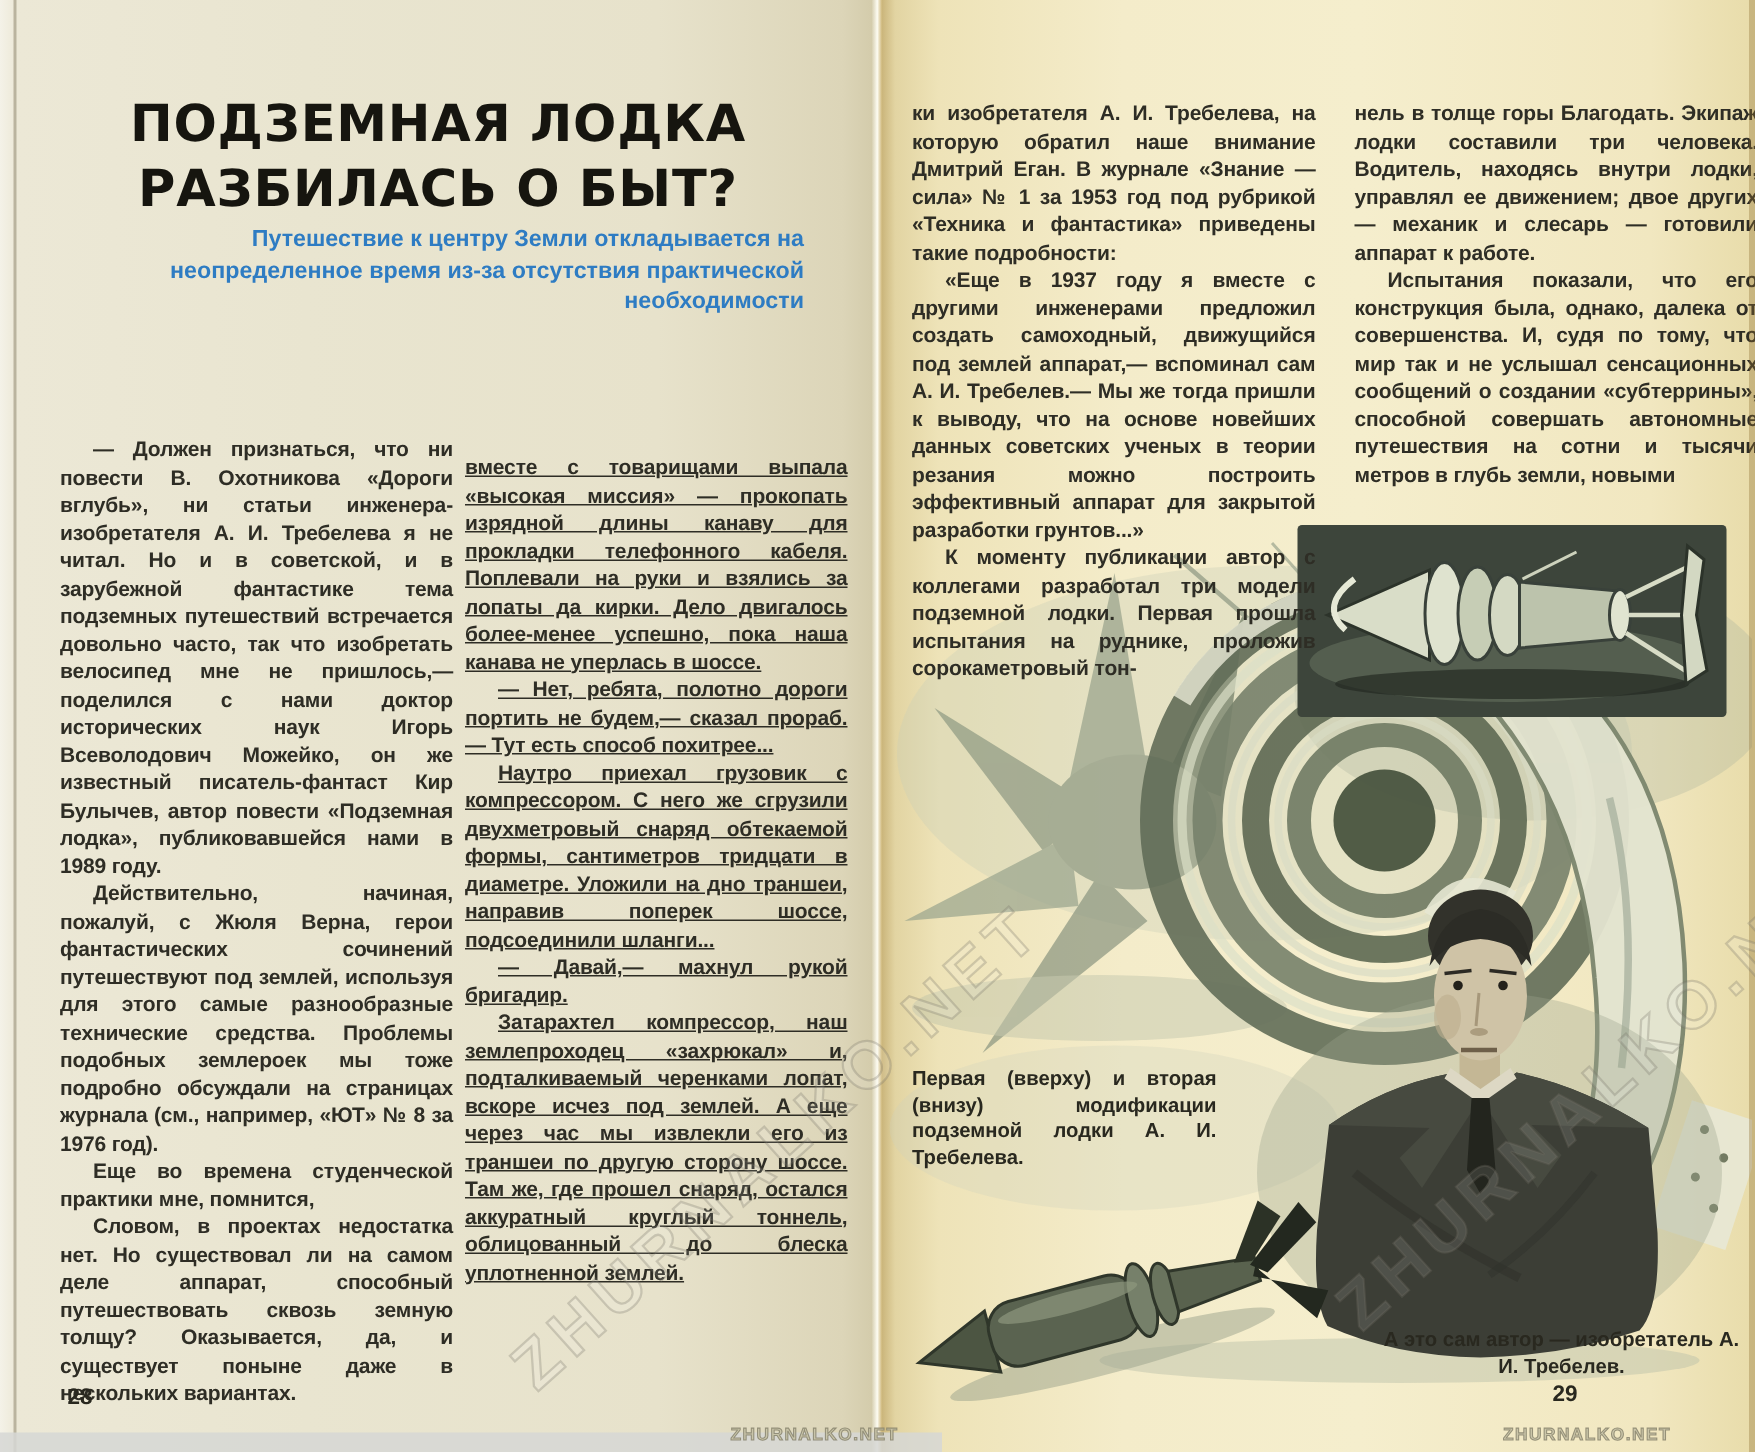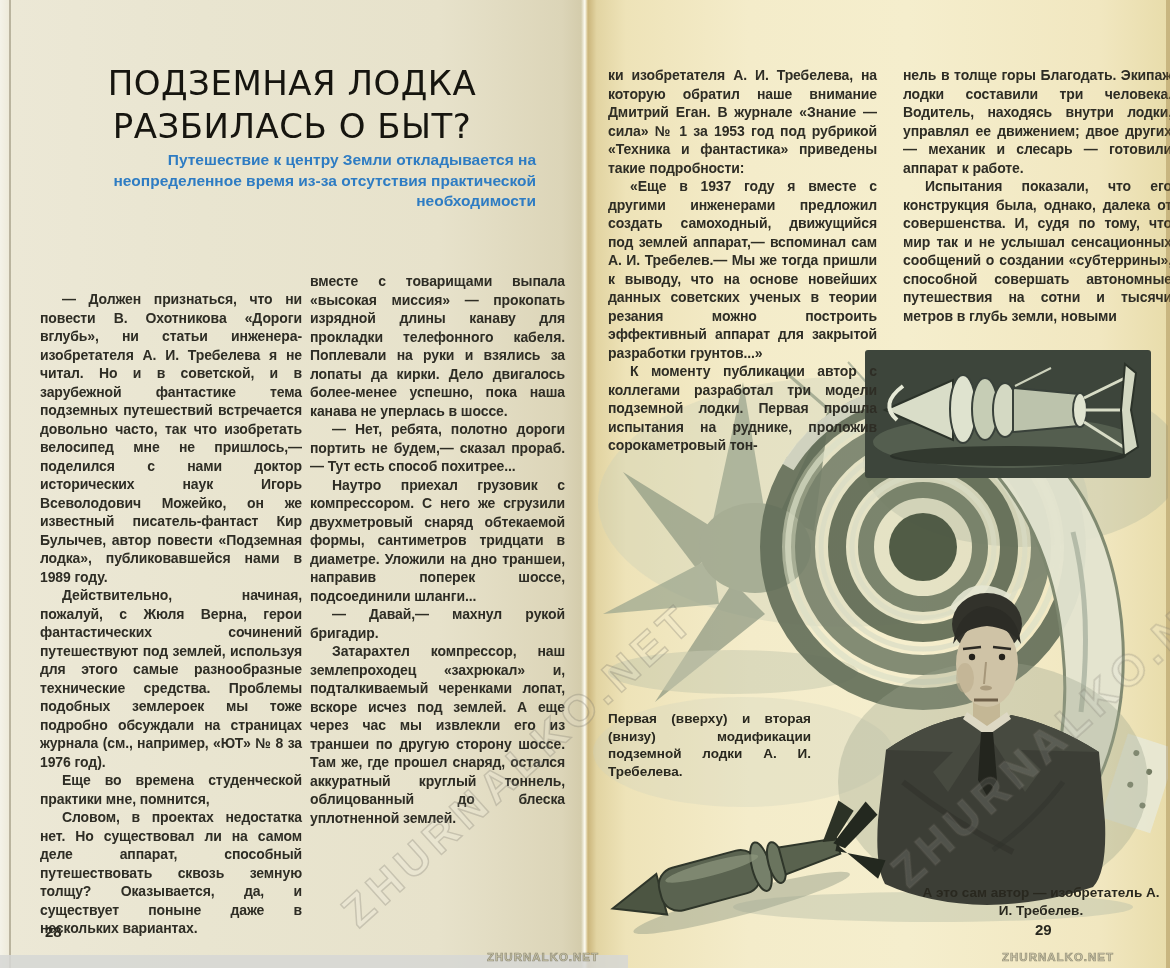--- a/index.html
+++ b/index.html
@@ -9,34 +9,34 @@
   .page-left{left:0;width:585px;
     background:linear-gradient(90deg,#f4f2e8 0,#ece8d6 2%,#e9e5d0 35%,#e7e2cb 75%,#dcd5b8 96%,#d2caa9 100%);}
   .page-left::before{content:"";position:absolute;left:9px;top:0;width:2px;height:100%;
     background:rgba(125,115,88,.45);}
   .page-right{left:585px;width:585px;
     background:linear-gradient(90deg,#c3ab6e 0,#e2d4a2 2%,#eee3b8 7%,#f4ecca 28%,#f5eecd 55%,#f1e7c0 88%,#e8dcaa 100%);}
   .gutter{position:absolute;left:581px;top:0;width:7px;height:100%;z-index:5;
     background:linear-gradient(90deg,rgba(255,255,250,0),#fdfcf2 55%,rgba(210,185,120,.55));}
 
   .headline{position:absolute;left:18px;width:548px;top:62px;text-align:center;z-index:3;
-    font-family:"DejaVu Sans","Liberation Sans",sans-serif;font-weight:400;
+    font-family:"DejaVu Sans","Liberation Sans",sans-serif;font-weight:700;
     font-size:34px;line-height:43px;letter-spacing:.5px;color:#16150f;}
   .subhead{position:absolute;left:50px;width:486px;top:150px;text-align:right;z-index:3;
     font-weight:700;font-size:15.5px;line-height:20.5px;color:#2e7cc3;}
   .lede{position:absolute;left:40px;width:523px;top:217px;z-index:3;
     font-weight:700;font-size:16.5px;line-height:23px;color:#23221b;
     text-align:justify;text-indent:28px;word-spacing:3px;}
 
   .col{position:absolute;z-index:3;text-align:justify;font-weight:700;
     font-size:14px;line-height:18.5px;letter-spacing:-.1px;color:#2e2d25;}
   .col p{margin:0;text-indent:22px;}
   .col p.noindent{text-indent:0;}
   .col-l1{left:40px;top:290px;width:262px;}
-  .col-l2{left:310px;top:272px;width:255px;}
+  .col-l2{left:310px;top:302px;width:255px;text-decoration:underline;}
   .col-r1{left:23px;top:66px;width:269px;}
   .col-r2{left:318px;top:66px;width:269px;}
 
   .rubric{position:absolute;top:36px;right:38px;z-index:3;
     font-weight:700;font-size:20px;letter-spacing:1.5px;color:#2e7cc3;white-space:nowrap;}
 
   .caption{position:absolute;z-index:4;font-weight:700;font-size:13.5px;
     line-height:17.5px;color:#29281f;}
   .caption-mod{left:23px;top:710px;width:203px;text-align:justify;}
   .caption-author{left:336px;top:884px;width:240px;text-align:center;}

